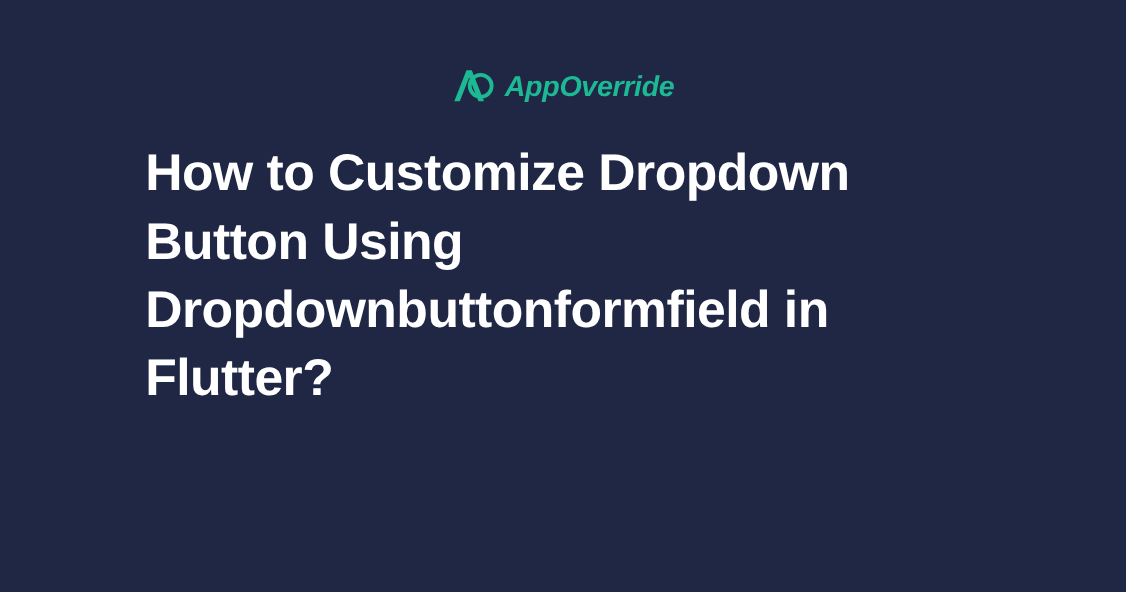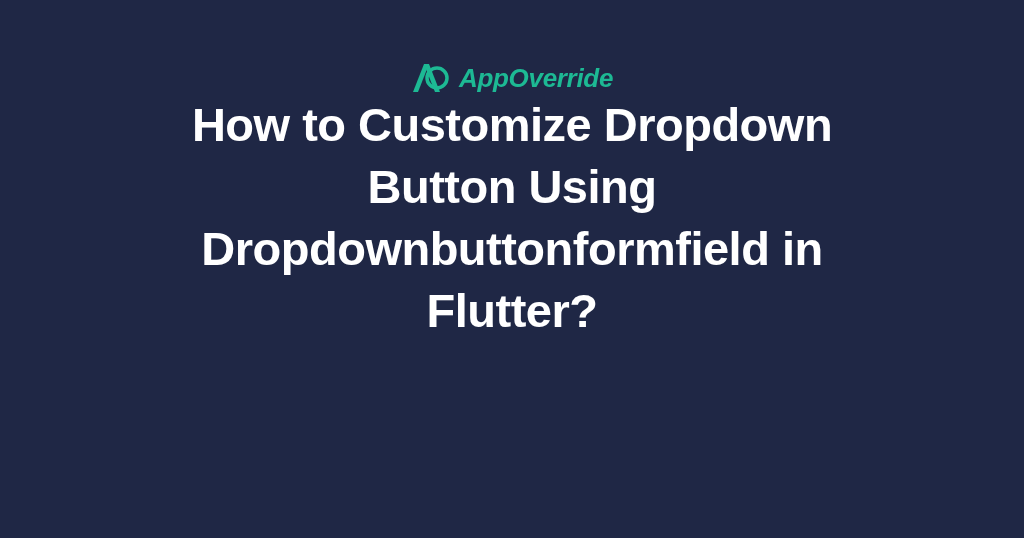--- a/index.html
+++ b/index.html
@@ -15,37 +15,38 @@
       flex-direction: column;
       align-items: center;
       justify-content: flex-start;
       padding-top: 62px;
       font-family: -apple-system, BlinkMacSystemFont, "Segoe UI", Helvetica, Arial, sans-serif;
     }
     .logo-container {
       display: flex;
       align-items: center;
       gap: 10px;
+      margin-bottom: 32px;
     }
     .logo-icon {
       display: flex;
       align-items: center;
     }
     .logo-text {
       color: #1db994;
       font-size: 26px;
       font-weight: 600;
       font-style: italic;
       letter-spacing: -0.3px;
     }
     .title {
       color: #ffffff;
       font-size: 47px;
       font-weight: 800;
-      text-align: center;
+      text-align: left;
       line-height: 1.32;
       letter-spacing: -0.5px;
       max-width: 760px;
     }
   </style>
 </head>
 <body>
 
 <div class="logo-container">
   <span class="logo-icon">

